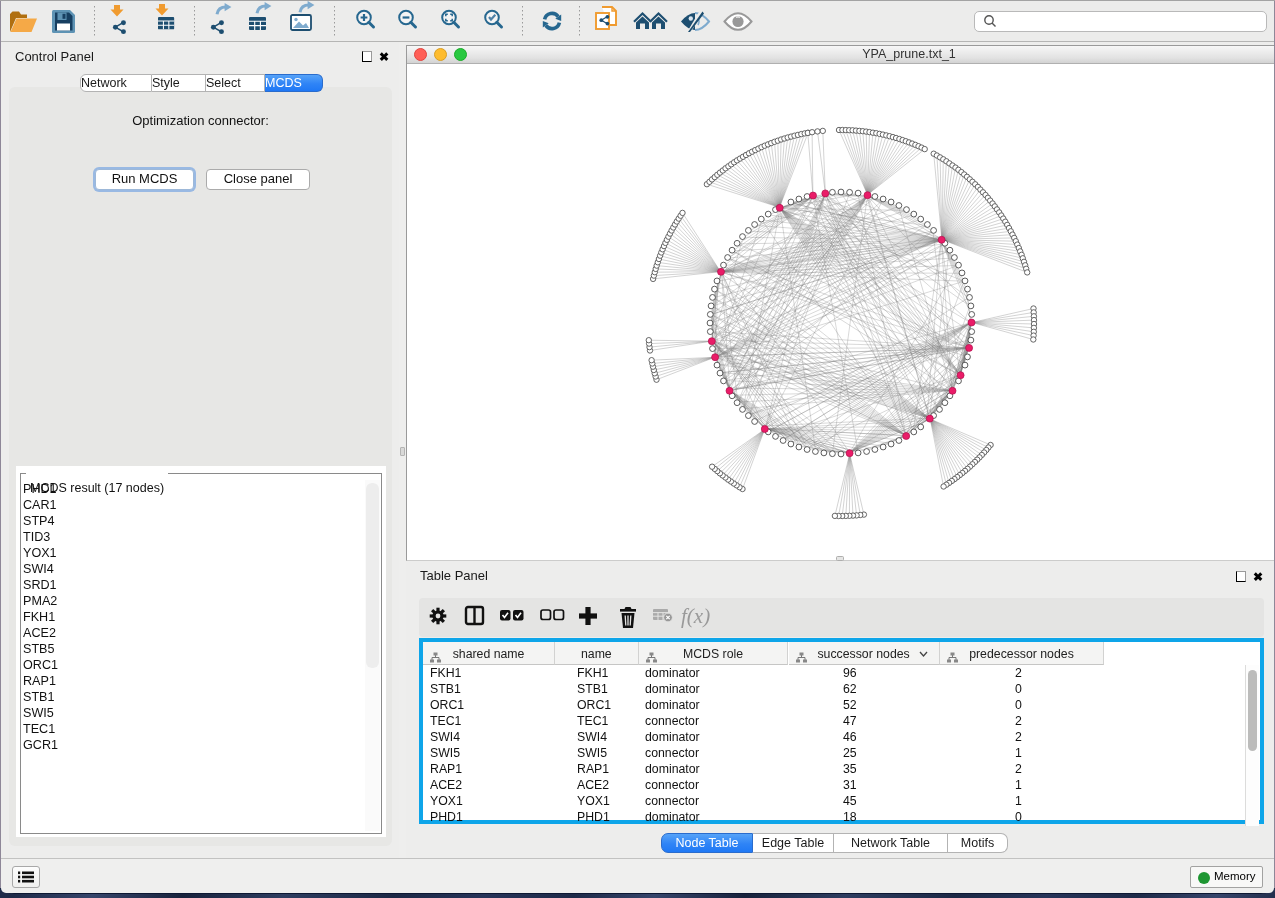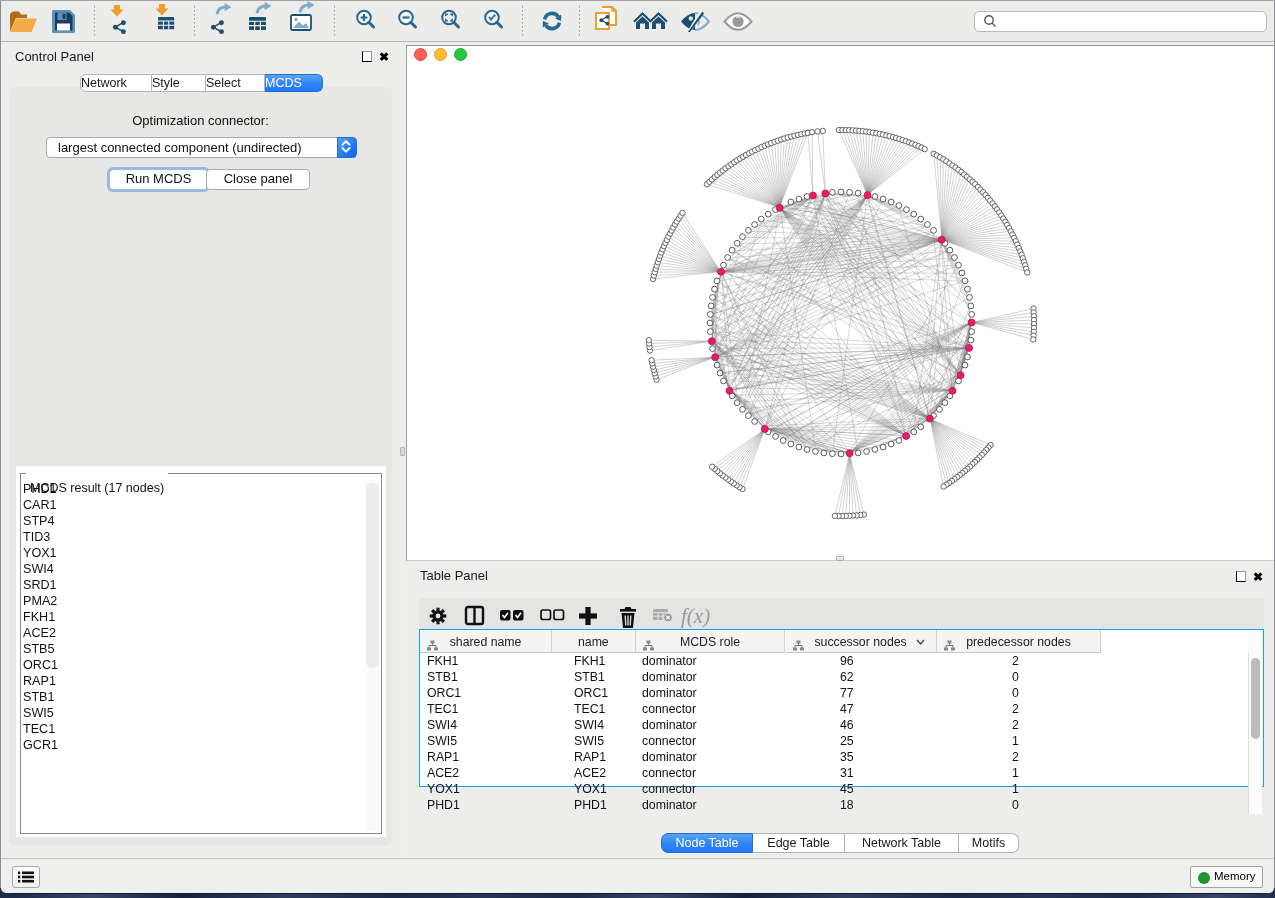--- a/index.html
+++ b/index.html
@@ -18,42 +18,42 @@
 #tabs{position:absolute;left:79px;top:32px;height:18px;display:flex;font-size:12.5px}
 .tab{box-sizing:border-box;border:1px solid #b3b3b3;border-left-width:0;background:#fff;color:#1a1a1a;text-align:left;line-height:17px}
 .tab:first-child{border-left-width:1px;border-radius:6px 0 0 6px}
 .tab.last{border-radius:0 6px 6px 0}
 .tab.sel{background:linear-gradient(#56a3f8,#2f84f6 55%,#1f78f5);color:#fff;border-color:#2a6ccc}
 #innerpanel{position:absolute;left:8px;top:45px;width:383px;height:759px;background:#e7e7e5;border-radius:6px}
 #optlabel{position:absolute;left:0;top:71px;width:399px;text-align:center;font-size:13px;color:#111}
 #dropdown{position:absolute;left:45px;top:95px;width:309px;height:19px;background:#fff;border:1px solid #ababab;border-radius:4px;font-size:13px;color:#111}
 #dropdown .txt{position:absolute;left:11px;top:1px;line-height:17px}
 #dropdown .spin{position:absolute;right:-1px;top:-1px;width:18px;height:19px;border-radius:0 4.5px 4.5px 0;background:linear-gradient(135deg,#55a0f8,#2f87f5 40%,#1565ee 90%);border:1px solid #2a6ccc}
-#runbtn{position:absolute;left:108px;top:127px;width:97px;height:19px;background:#fff;border:1px solid #9db8d8;border-radius:4px;box-shadow:0 0 0 2px rgba(127,170,225,.75);font-size:13px;text-align:center;line-height:18px;color:#111}
+#runbtn{position:absolute;left:94px;top:127px;width:97px;height:19px;background:#fff;border:1px solid #9db8d8;border-radius:4px;box-shadow:0 0 0 2px rgba(127,170,225,.75);font-size:13px;text-align:center;line-height:18px;color:#111}
 #closebtn{position:absolute;left:205px;top:127px;width:102px;height:19px;background:#fff;border:1px solid #ababab;border-radius:4px;font-size:13px;text-align:center;line-height:18px;color:#111}
 #whitezone{position:absolute;left:15px;top:424px;width:370px;height:371px;background:#fff}
 #fieldset{position:absolute;left:19px;top:431px;width:360px;height:359px;border:1px solid #8a8a8a}
 #legend{position:absolute;left:25px;top:424px;background:#fff;padding:15px 4px;font-size:12.5px;color:#111}
 #mcdslist{position:absolute;left:22px;top:439px;font-size:12.6px;color:#111;line-height:16px;white-space:pre}
 #cpscroll{position:absolute;left:364px;top:438px;width:15px;height:351px;background:#fafafa}
 #cpthumb{position:absolute;left:365px;top:441px;width:13px;height:185px;background:#ededed;border-radius:6px}
 
 #vsplit{position:absolute;left:399px;top:42px;width:7px;height:816px;background:#eeeeed}
 
 #netwin{position:absolute;left:406px;top:45px;width:869px;height:516px;background:#fff;border:1px solid #9a9a9a;border-right:none;border-bottom:1px solid #cccccb;box-sizing:border-box}
 #nettitle{position:absolute;left:0;top:0;width:100%;height:17px;background:linear-gradient(#f7f7f7,#e2e2e2 70%,#d3d3d3);border-bottom:1px solid #b0b0b0;}
 #nettitle .t{position:absolute;left:0;top:1px;width:1004px;text-align:center;font-size:12.5px;color:#333}
 .light{position:absolute;top:47.5px;width:11px;height:11px;border-radius:50%}
 
 #hgrip{position:absolute;left:836px;top:556px;width:6px;height:3px;background:#e6e6e5;border:1px solid #aeaead;border-radius:1.5px;z-index:5}
 
 #tablepanel{position:absolute;left:406px;top:565px;width:869px;height:293px;background:#ededec}
 #tp-title{position:absolute;left:14px;top:3px;font-size:13px;color:#1a1a1a}
 #tp-toolbar{position:absolute;left:13px;top:33px;width:845px;height:39px;background:#e4e4e3;border-radius:4px}
-#tbl{position:absolute;left:13px;top:64px;width:845px;height:158px;background:#fff;border:1px solid #0ea5e9;box-sizing:border-box}
+#tbl{position:absolute;left:13px;top:73px;width:845px;height:186px;background:#fff;border:4px solid #0ea5e9;box-sizing:border-box}
 #thead{position:absolute;left:0;top:0;height:23px;width:843px;font-size:12.3px;color:#222}
 .th{position:absolute;top:0;height:23px;box-sizing:border-box;background:#f4f4f3;border-right:1px solid #d2d2d1;border-bottom:1px solid #c6c6c5;line-height:21px;padding-top:2px;text-align:center}
 .trow{position:absolute;font-size:12.3px;color:#111;height:16px;line-height:16px}
 .num{position:absolute;text-align:left}
 #tscroll{position:absolute;right:1px;top:23px;width:13px;height:161px;background:#fdfdfd;border-left:1px solid #dcdcdb}
 #tthumb{position:absolute;right:3px;top:28px;width:9px;height:81px;background:#bcbcbb;border-radius:5px}
 #btabs{position:absolute;left:255px;top:268px;height:20px;display:flex;font-size:12.5px}
 .btab{box-sizing:border-box;border:1px solid #b3b3b3;border-left-width:0;background:#fff;color:#1a1a1a;text-align:center;line-height:19px}
 .btab.first{border-left-width:1px;border-radius:7px 0 0 7px}
 .btab.last{border-radius:0 7px 7px 0}
@@ -204,31 +204,20 @@
         <div class="xico">✖</div>
       </div>
     <div id="innerpanel"></div>
     <div id="tabs">
       <div class="tab" style="width:72px">Network</div>
       <div class="tab" style="width:54px">Style</div>
       <div class="tab" style="width:59px">Select</div>
       <div class="tab sel last" style="width:58px">MCDS</div>
     </div>
     <div id="optlabel">Optimization connector:</div>
-    <div id="dropdown">
-        <div class="txt">largest connected component (undirected)</div>
-        <div class="spin">
-          <svg width="18" height="19" viewBox="0 0 18 19" style="position:absolute;left:-1px;top:-1px">
-            <g fill="none" stroke="#fff" stroke-width="1.9" stroke-linecap="round" stroke-linejoin="round">
-              <path d="M5.4,7.7 L9,4.2 L12.6,7.7"></path>
-              <path d="M5.4,11 L9,14.6 L12.6,11"></path>
-            </g>
-          </svg>
-        </div>
-      </div>
     <div id="runbtn">Run MCDS</div>
     <div id="closebtn">Close panel</div>
     <div id="whitezone"></div>
     <div id="fieldset"></div>
     <div id="cpscroll"></div>
     <div id="cpthumb"></div>
     <div id="legend">MCDS result (17 nodes)</div>
     <div id="mcdslist">PHD1
 CAR1
 STP4
@@ -245,20 +234,23 @@
 STB1
 SWI5
 TEC1
 GCR1</div>
   </div>
 
   <div id="vsplit"></div>
     <div class="abs" style="left:400px;top:447px;width:3px;height:7px;background:#d9d9d8;border:1px solid #b4b4b3;border-radius:1px;z-index:5"></div>
 
   <div id="netwin">
+    <div id="nettitle">
+        <div class="t">YPA_prune.txt_1</div>
+      </div>
     <svg width="869" height="496" viewBox="0 0 869 496" style="position:absolute;left:0;top:17px">
         <g stroke="#7d7d7d" stroke-width="0.7" stroke-opacity="0.42">
           <line x1="373" y1="145.2" x2="564" y2="260"></line>
           <line x1="373" y1="145.2" x2="563.7" y2="268.5"></line>
           <line x1="373" y1="145.2" x2="562.9" y2="277"></line>
           <line x1="373" y1="145.2" x2="561.5" y2="285.4"></line>
           <line x1="373" y1="145.2" x2="559.6" y2="293.6"></line>
           <line x1="373" y1="145.2" x2="557.1" y2="301.8"></line>
           <line x1="373" y1="145.2" x2="554.1" y2="309.7"></line>
           <line x1="373" y1="145.2" x2="550.6" y2="317.5"></line>
@@ -1255,21 +1247,21 @@
         <div class="trow num" style="left:420px;top:23.3px;width:84px">96</div>
         <div class="trow num" style="left:592px;top:23.3px;width:84px">2</div>
         <div class="trow" style="left:7px;top:39.3px">STB1</div>
         <div class="trow" style="left:154px;top:39.3px">STB1</div>
         <div class="trow" style="left:222px;top:39.3px">dominator</div>
         <div class="trow num" style="left:420px;top:39.3px;width:84px">62</div>
         <div class="trow num" style="left:592px;top:39.3px;width:84px">0</div>
         <div class="trow" style="left:7px;top:55.3px">ORC1</div>
         <div class="trow" style="left:154px;top:55.3px">ORC1</div>
         <div class="trow" style="left:222px;top:55.3px">dominator</div>
-        <div class="trow num" style="left:420px;top:55.3px;width:84px">77</div>
+        <div class="trow num" style="left:420px;top:55.3px;width:84px">52</div>
         <div class="trow num" style="left:592px;top:55.3px;width:84px">0</div>
         <div class="trow" style="left:7px;top:71.3px">TEC1</div>
         <div class="trow" style="left:154px;top:71.3px">TEC1</div>
         <div class="trow" style="left:222px;top:71.3px">connector</div>
         <div class="trow num" style="left:420px;top:71.3px;width:84px">47</div>
         <div class="trow num" style="left:592px;top:71.3px;width:84px">2</div>
         <div class="trow" style="left:7px;top:87.3px">SWI4</div>
         <div class="trow" style="left:154px;top:87.3px">SWI4</div>
         <div class="trow" style="left:222px;top:87.3px">dominator</div>
         <div class="trow num" style="left:420px;top:87.3px;width:84px">46</div>
@@ -1297,21 +1289,21 @@
         <div class="trow" style="left:7px;top:167.3px">PHD1</div>
         <div class="trow" style="left:154px;top:167.3px">PHD1</div>
         <div class="trow" style="left:222px;top:167.3px">dominator</div>
         <div class="trow num" style="left:420px;top:167.3px;width:84px">18</div>
         <div class="trow num" style="left:592px;top:167.3px;width:84px">0</div>
       <div id="tscroll"></div>
       <div id="tthumb"></div>
     </div>
     <div id="btabs">
       <div class="btab sel first" style="width:92px">Node Table</div>
-      <div class="btab" style="width:92px">Edge Table</div>
+      <div class="btab" style="width:81px">Edge Table</div>
       <div class="btab" style="width:114px">Network Table</div>
       <div class="btab last" style="width:60px">Motifs</div>
     </div>
   </div>
 
   <div id="statusbar">
     <div id="listbtn"><svg width="26" height="20" viewBox="0 0 26 20">
           <g fill="#111">
             <rect x="5" y="4.5" width="2.2" height="2.6"></rect>
             <rect x="9" y="4.5" width="12" height="2.6"></rect>

